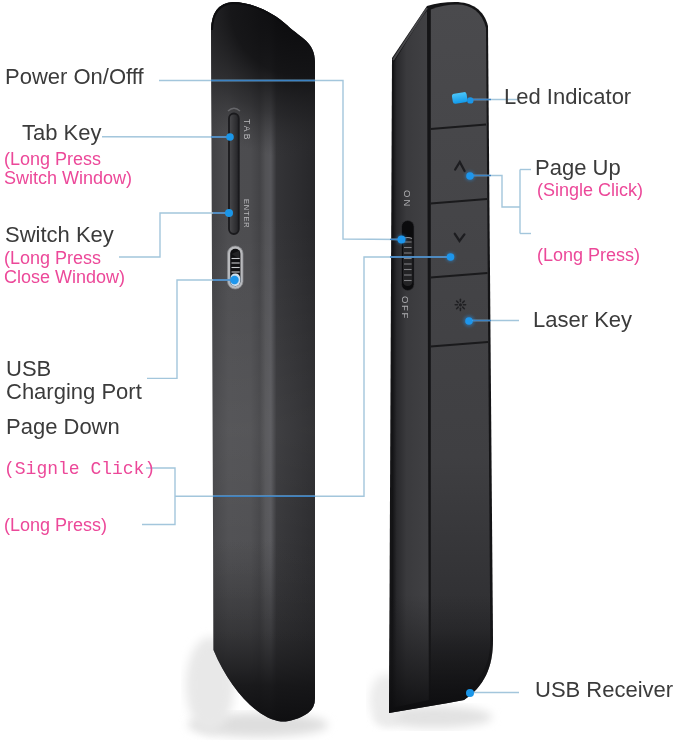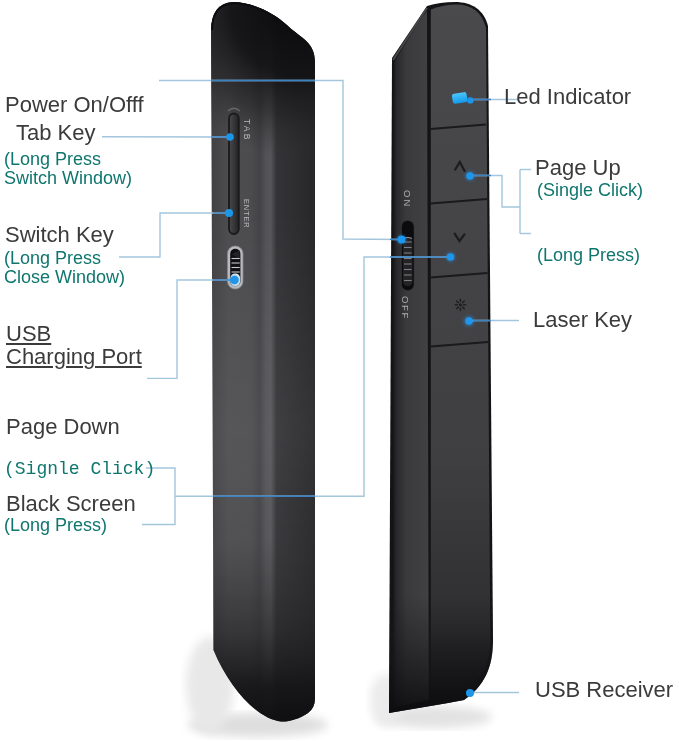--- a/index.html
+++ b/index.html
@@ -1,19 +1,19 @@
 <!DOCTYPE html>
 <html><head>
 <meta charset="utf-8">
 <style>
   html,body{margin:0;padding:0;background:#fff;}
   #stage{position:relative;width:679px;height:742px;background:#fff;overflow:hidden;
          font-family:"Liberation Sans",sans-serif;}
   .lbl{position:absolute;font-size:22px;line-height:22px;color:#3b3b3b;white-space:nowrap;}
-  .sub{position:absolute;font-size:18px;line-height:19px;color:#0f766e;white-space:nowrap;}
+  .sub{position:absolute;font-size:18px;line-height:19px;color:#ec4899;white-space:nowrap;}
   svg{position:absolute;left:0;top:0;}
 </style>
 </head>
 <body>
 <div id="stage">
 <svg width="679" height="742" viewBox="0 0 679 742">
   <defs>
     <linearGradient id="ldBase" x1="211" y1="0" x2="315" y2="0" gradientUnits="userSpaceOnUse">
       <stop offset="0" stop-color="#414144"></stop>
       <stop offset="0.17" stop-color="#4d4d50"></stop>
@@ -208,29 +208,28 @@
   </g>
   <g fill="#2196f3" opacity="0.4" filter="url(#blur1)">
     <circle cx="470" cy="176" r="5"></circle>
     <circle cx="469" cy="321" r="5.5"></circle>
     <circle cx="450.5" cy="257" r="4.8"></circle>
     <circle cx="234.5" cy="280" r="5"></circle>
     <circle cx="401.5" cy="239.5" r="4.8"></circle>
   </g>
 </svg>
 
-<div class="lbl" style="left:5px;top:66px;margin-top:28px;">Power On/Offf</div>
-<div class="lbl" style="left:16px;top:122px;">Tab Key</div>
+<div class="lbl" style="left:5px;top:66px;">Power On/Offf</div>
+<div class="lbl" style="left:22px;top:122px;">Tab Key</div>
 <div class="sub" style="left:4px;top:150px;">(Long Press<br>Switch Window)</div>
 <div class="lbl" style="left:5px;top:224px;">Switch Key</div>
 <div class="sub" style="left:4px;top:249px;">(Long Press<br>Close Window)</div>
-<div class="lbl" style="left:6px;top:322px;line-height:23px;text-decoration:underline;">USB<br>Charging Port</div>
+<div class="lbl" style="left:6px;top:357px;line-height:23px;">USB<br>Charging Port</div>
 <div class="lbl" style="left:6px;top:416px;">Page Down</div>
 <div class="sub" style="left:4px;top:460px;font-family:Liberation Mono, monospace;">(Signle Click)</div>
-<div class="lbl" style="left:6px;top:493px;">Black Screen</div>
 <div class="sub" style="left:4px;top:516px;">(Long Press)</div>
 
 <div class="lbl" style="left:504px;top:86px;">Led Indicator</div>
 <div class="lbl" style="left:535px;top:157px;">Page Up</div>
 <div class="sub" style="left:537px;top:181px;">(Single Click)</div>
 <div class="sub" style="left:537px;top:246px;">(Long Press)</div>
 <div class="lbl" style="left:535px;top:679px;">USB Receiver</div>
 <div class="lbl" style="left:533px;top:309px;">Laser Key</div>
 </div>
 

